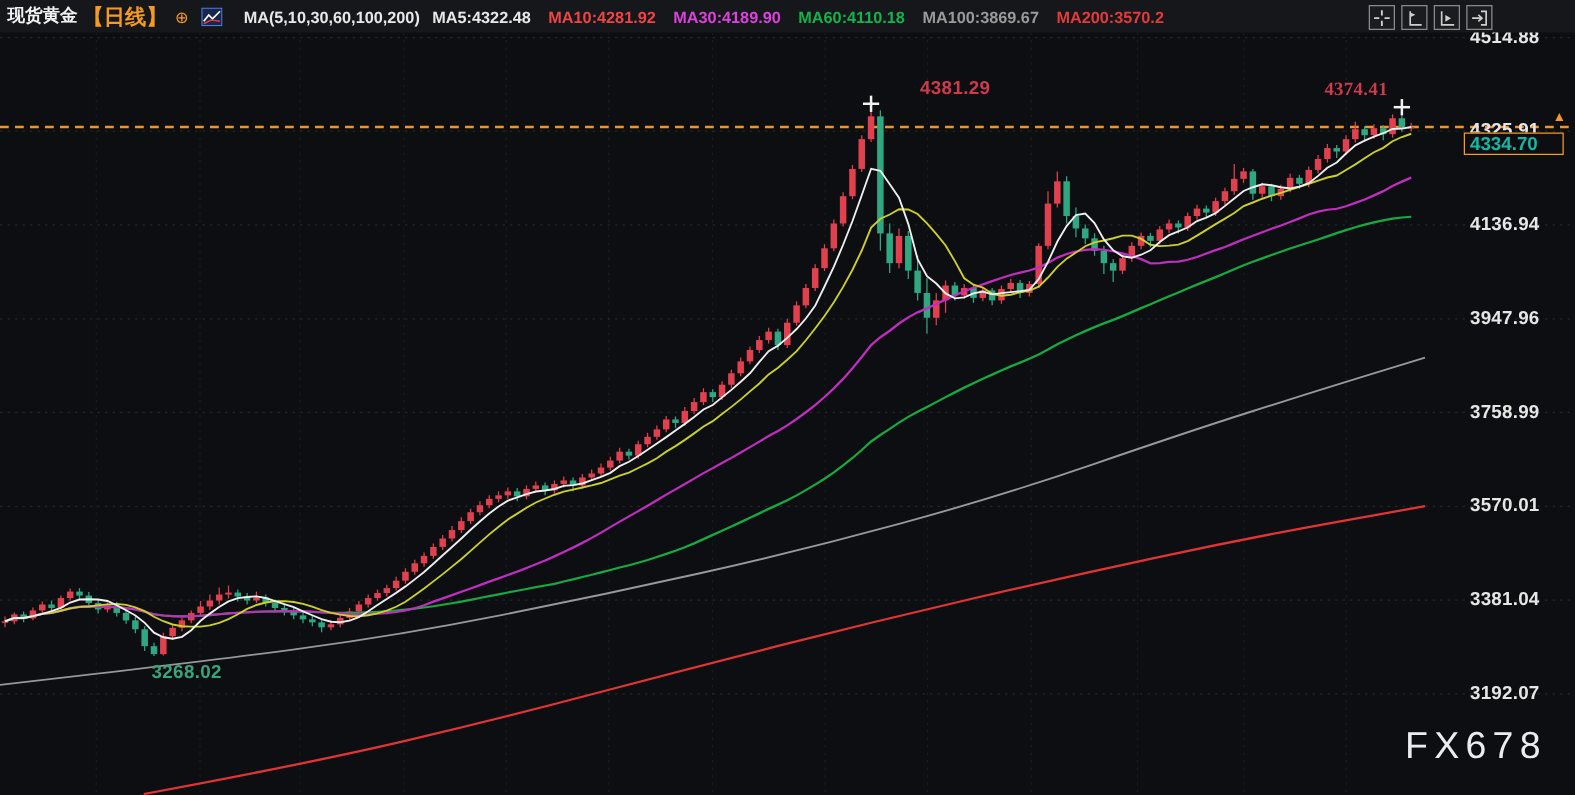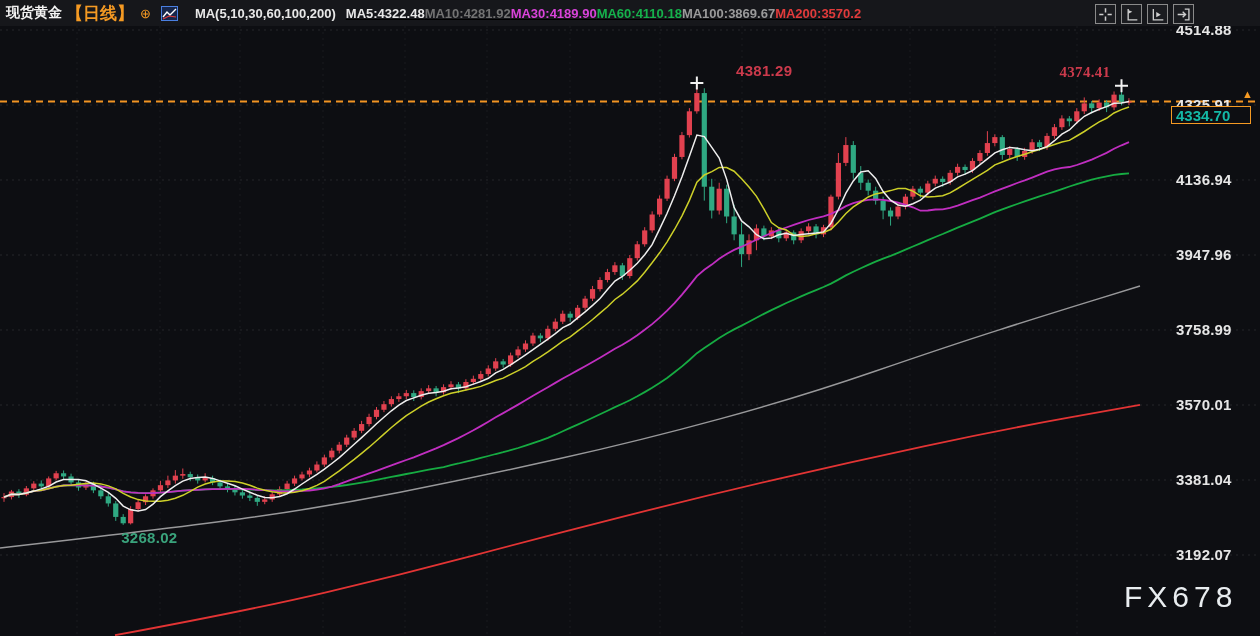--- a/index.html
+++ b/index.html
@@ -6,21 +6,21 @@
   .stage{position:relative;width:1260px;height:636px;background:#0d0e12;overflow:hidden;
          font-family:"Liberation Sans",sans-serif;}
   .header-bar{position:absolute;left:0;top:0;width:100%;height:26px;background:#16171b;
               display:flex;align-items:center;gap:10px;padding-left:6px;box-sizing:border-box;z-index:6;}
   .header-bar span{white-space:nowrap;}
   .sym{color:#f2f2f2;font-size:14px;font-weight:700;}
   .intv{color:#f59a23;font-size:17px;font-weight:700;}
   .plus-ic{color:#f59a23;font-size:13px;font-weight:400;cursor:pointer;}
   .ind-ic{display:inline-flex;align-items:center;cursor:pointer;}
   .magroup{color:#e8e8e8;font-size:13px;font-weight:600;padding-left:7px;}
-  #ma-values{display:flex;text-decoration:underline;}
+  #ma-values{display:flex;gap:14px;}
   #ma-values span{font-size:13px;font-weight:600;}
   .toolbar{position:absolute;right:66px;top:4px;display:flex;gap:5px;z-index:7;}
   .tbtn{width:19px;height:18px;border:1px solid #8a8a8a;background:#1b1c20;display:flex;
         align-items:center;justify-content:center;cursor:pointer;}
   #chart{position:absolute;left:0;top:0;z-index:1;}
   #axis div{position:absolute;left:1176px;width:78px;color:#e6e6e6;font-size:15px;
             font-weight:600;z-index:2;letter-spacing:0.2px;}
   #annos div{position:absolute;font-size:15px;font-weight:700;z-index:4;pointer-events:none;letter-spacing:0.3px;}
   .price-tag{position:absolute;left:1171px;width:80px;height:18px;border:1.5px solid #f59a23;
              background:#0d0e12;color:#14b8a6;font-size:15px;font-weight:700;line-height:18px;
@@ -41,21 +41,21 @@
     <span class="ind-ic">
       <svg width="17" height="15" viewBox="0 0 17 15">
         <rect x="0.5" y="0.5" width="16" height="14" fill="#17264a" stroke="#4a7fe0"></rect>
         <polyline points="2,11 6,6 9,9 15,3" fill="none" stroke="#ffffff" stroke-width="1.4"></polyline>
         <polyline points="2,13 8,10 15,11" fill="none" stroke="#e23b3b" stroke-width="1.2"></polyline>
       </svg>
     </span>
     <span class="magroup">MA(5,10,30,60,100,200)</span>
     <span id="ma-values">
         <span style="color: rgb(232, 232, 232);">MA5:4322.48</span>
-        <span style="color: #737373;">MA10:4281.92</span>
+        <span style="color: #ef4444;">MA10:4281.92</span>
         <span style="color: rgb(217, 67, 217);">MA30:4189.90</span>
         <span style="color: rgb(21, 178, 75);">MA60:4110.18</span>
         <span style="color: rgb(154, 154, 154);">MA100:3869.67</span>
         <span style="color: rgb(226, 59, 59);">MA200:3570.2</span>
       </span>
   </div>
 
   <div class="toolbar">
     <div class="tbtn">
       <svg width="15" height="15" viewBox="0 0 18 18">

